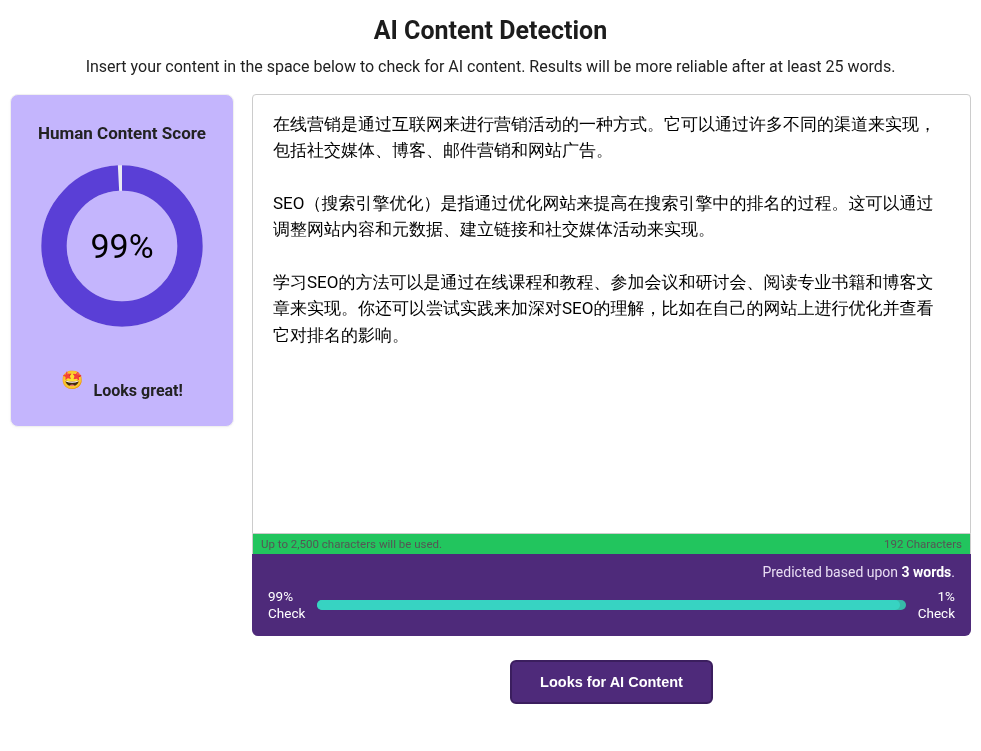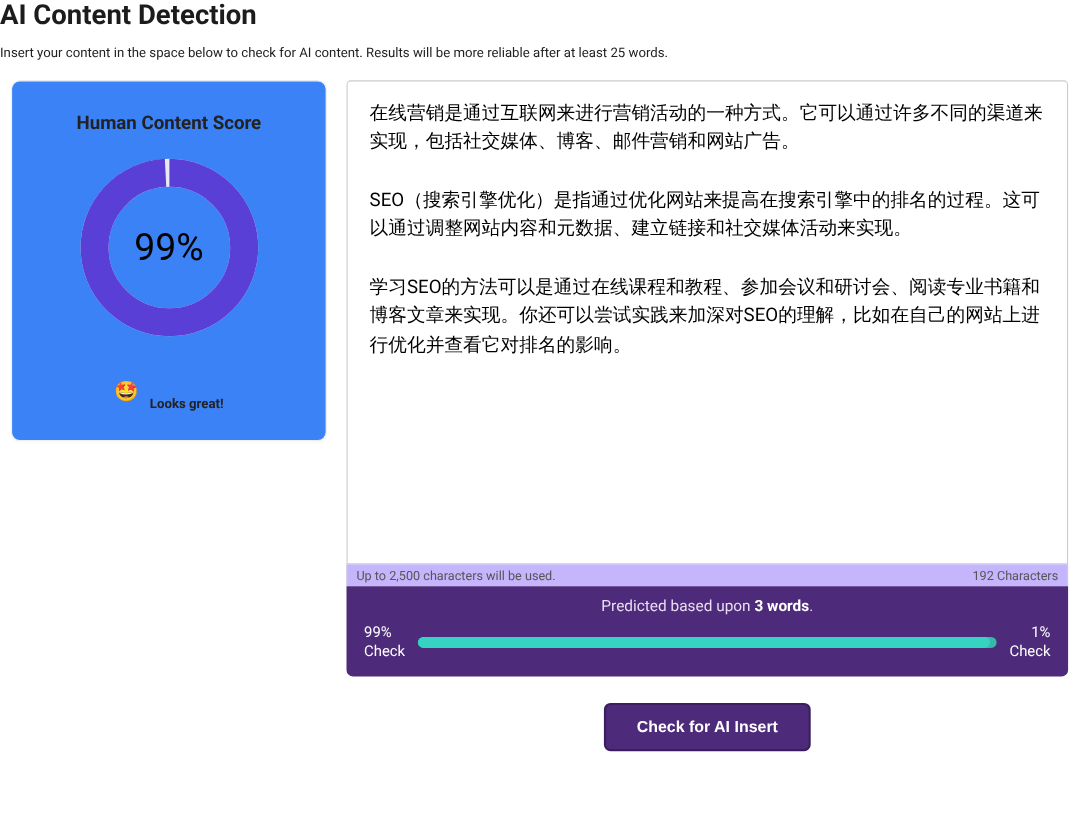--- a/index.html
+++ b/index.html
@@ -8,42 +8,43 @@
       box-sizing: border-box;
     }
     body {
       font-family: -apple-system, BlinkMacSystemFont, "Segoe UI", Roboto, Helvetica, Arial, sans-serif;
       background: #fff;
       width: 981px;
       height: 751px;
       position: relative;
     }
     .header {
-      text-align: left;
+      text-align: center;
+      padding-top: 16px;
     }
     .header h1 {
       font-size: 25px;
       font-weight: 700;
       color: #1c1c1c;
       margin-bottom: 12px;
     }
     .header p {
-      font-size: 12px;
+      font-size: 16px;
       color: #222;
     }
     .container {
       display: flex;
       padding: 0 10px;
       margin-top: 18px;
       gap: 18px;
       align-items: flex-start;
     }
     .sidebar {
-      width: 287px;
-      background: #3b82f6;
+      width: 224px;
+      background: #c4b5fd;
       border: 1px solid #f0f0f0;
       border-radius: 8px;
       padding: 28px 18px 26px 18px;
       text-align: center;
       box-shadow: 0 1px 3px rgba(0,0,0,0.03);
     }
     .sidebar h2 {
       font-size: 17px;
       font-weight: 700;
       color: #222;
@@ -77,21 +78,21 @@
       display: flex;
       align-items: center;
       justify-content: center;
       gap: 10px;
       margin-top: 24px;
     }
     .emoji {
       font-size: 18px;
     }
     .status-label {
-      font-size: 12px;
+      font-size: 16px;
       font-weight: 700;
       color: #222;
       margin-top: 22px;
     }
     .main {
       flex: 1;
       display: flex;
       flex-direction: column;
     }
     .textbox {
@@ -108,30 +109,30 @@
       outline: none;
     }
     .meta-row {
       display: flex;
       justify-content: space-between;
       font-size: 11.5px;
       color: #555;
       padding: 3px 8px;
       border-left: 1px solid #ccc;
       border-right: 1px solid #ccc;
-      background: #c4b5fd;
+      background: #22c55e;
     }
     .predict-box {
       background: #4e2a7a;
       padding: 10px 16px 14px 16px;
       color: #fff;
       border-radius: 0 0 6px 6px;
     }
     .predict-title {
-      text-align: center;
+      text-align: right;
       font-size: 14px;
       margin-bottom: 8px;
       color: #e8ddf3;
     }
     .predict-title b {
       color: #fff;
       font-weight: 700;
     }
     .bar-row {
       display: flex;
@@ -224,16 +225,16 @@
         <div class="bar-track">
           <div class="bar-fill" id="bar-fill" style="width: 99%;"></div>
         </div>
         <div class="bar-label-right">
           <div>1%</div>
           <div>Check</div>
         </div>
       </div>
     </div>
     <div class="cta-wrap">
-      <button class="cta">Check for AI Insert</button>
+      <button class="cta">Looks for AI Content</button>
     </div>
   </div>
 </div>
 
 </body></html>

